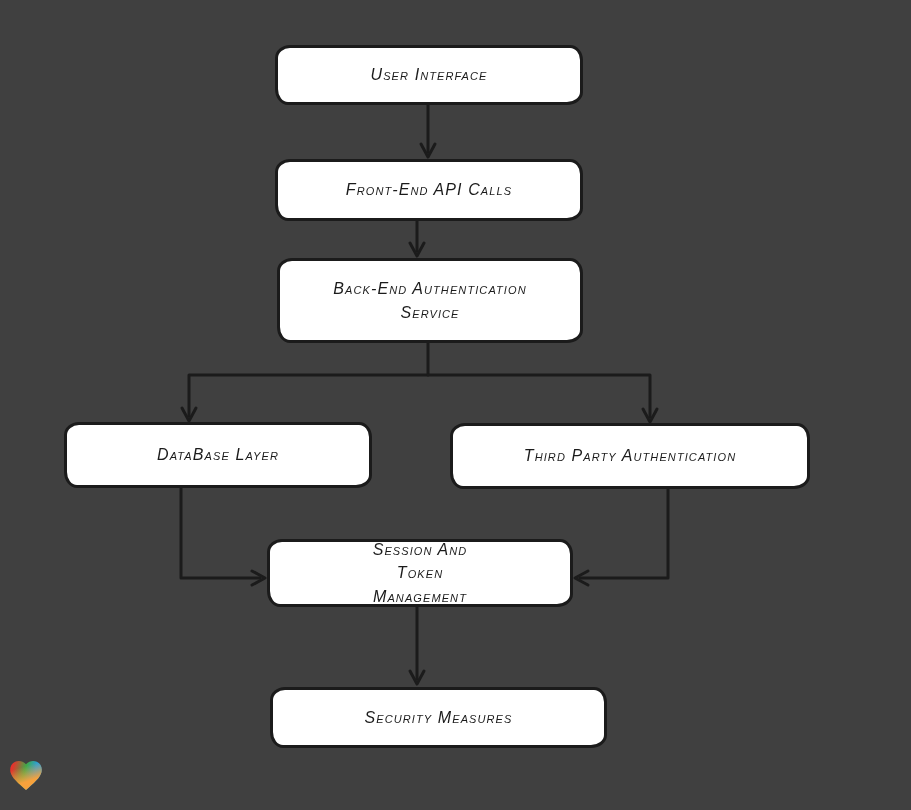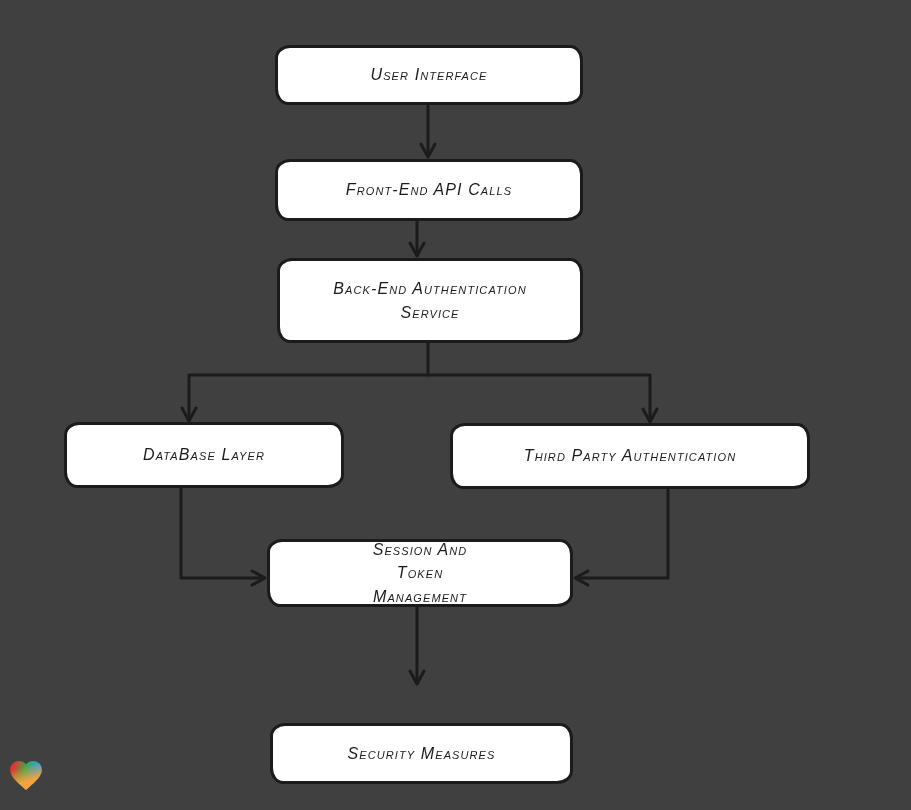--- a/index.html
+++ b/index.html
@@ -39,24 +39,24 @@
     letter-spacing: 1.1px;
     line-height: 1.45;
     padding: 0 18px;
   }
   
   .node { border-radius: 15px 13px 16px 13px / 13px 15px 13px 16px; }
 
   .node-user-interface   { left: 275px; top:  45px; width: 308px; height: 60px; }
   .node-frontend         { left: 275px; top: 159px; width: 308px; height: 62px; }
   .node-backend          { left: 277px; top: 258px; width: 306px; height: 85px; padding: 0 30px; }
-  .node-database         { left:  64px; top: 422px; width: 280px; height: 66px; }
+  .node-database         { left:  64px; top: 422px; width: 308px; height: 66px; }
   .node-thirdparty       { left: 450px; top: 423px; width: 360px; height: 66px; }
   .node-session          { left: 267px; top: 539px; width: 306px; height: 68px; padding: 0 83px; }
-  .node-security         { left: 270px; top: 723px; width: 303px; height: 61px; }
+  .node-security         { left: 270px; top: 687px; width: 337px; height: 61px; }
 
   .brand-logo {
     position: absolute;
     left: 7px;
     top: 757px;
     width: 38px;
     height: 35px;
   }
 </style>
 </head>

